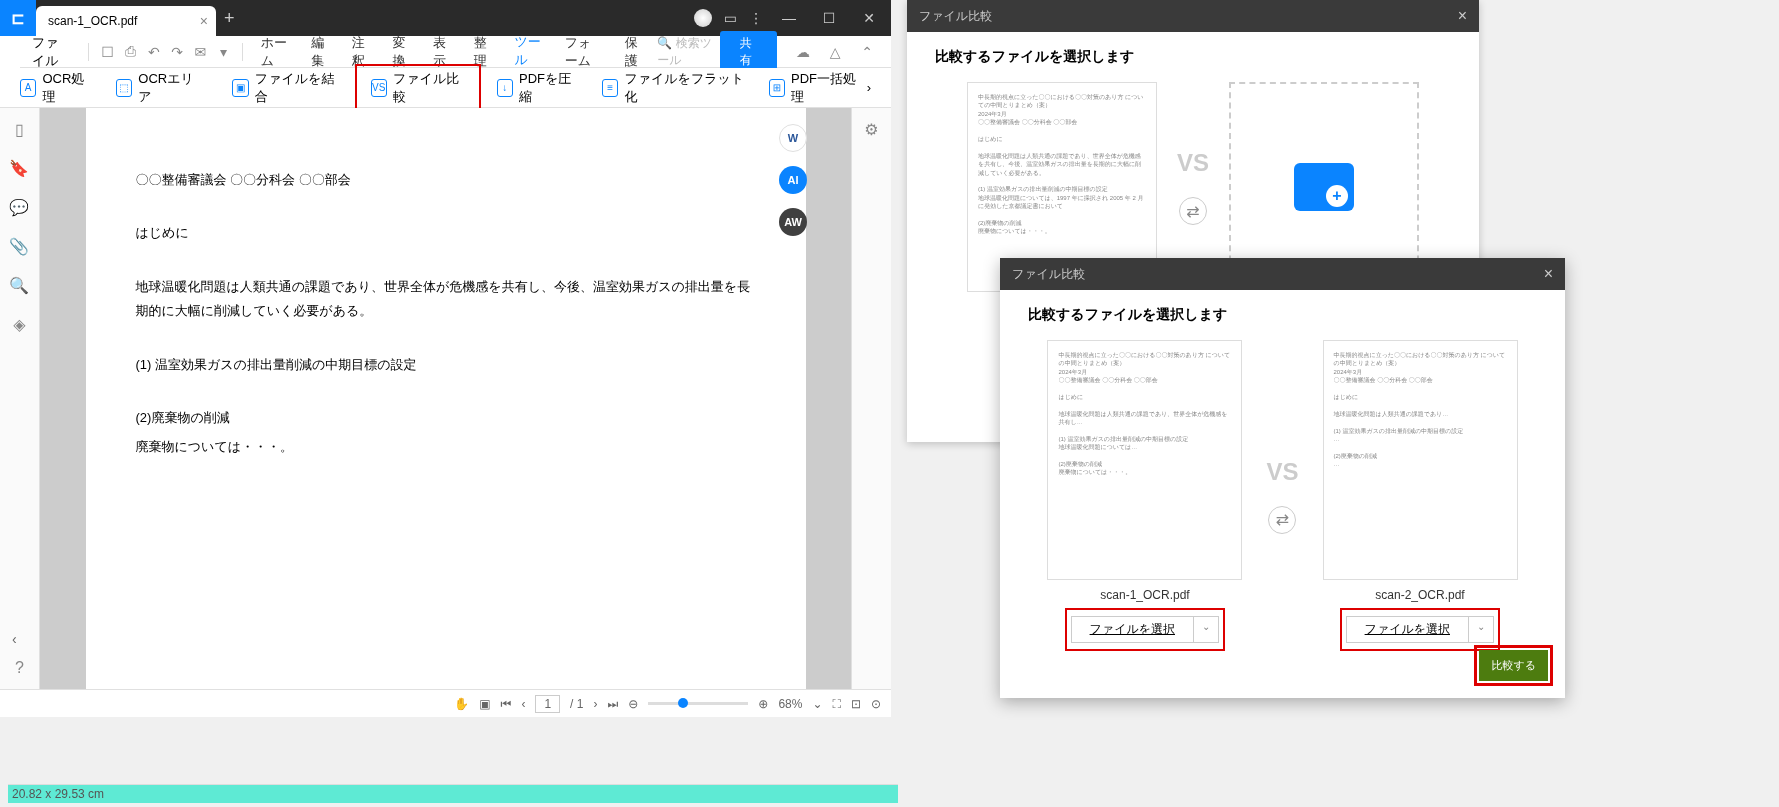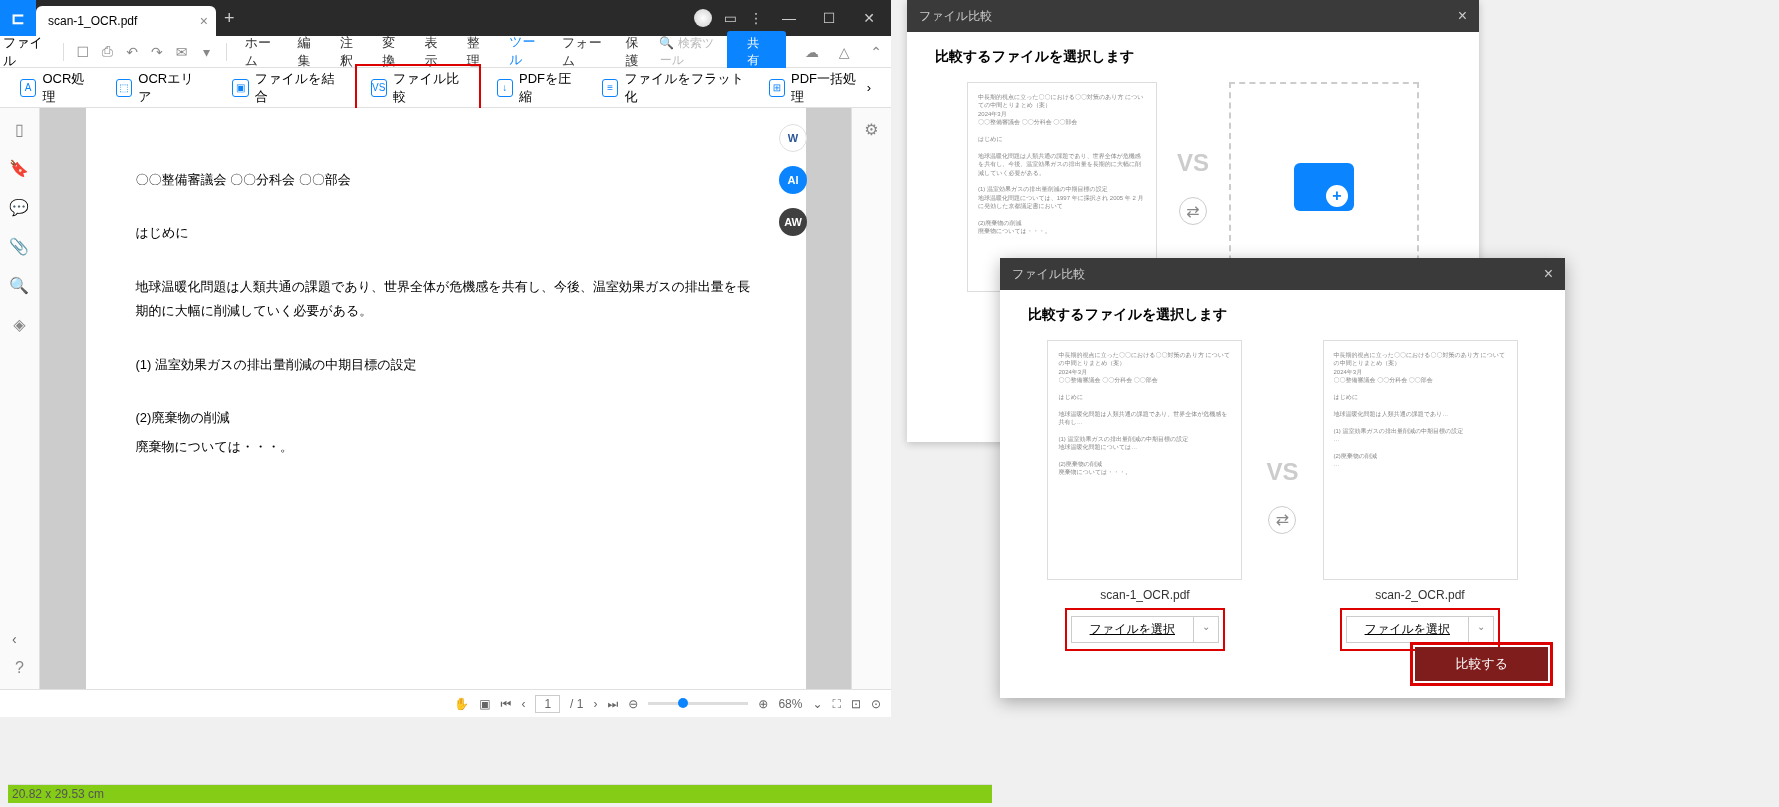--- a/index.html
+++ b/index.html
@@ -13,21 +13,21 @@
 .app-icon { width: 36px; height: 36px; background: #0a84ff; display: flex; align-items: center; justify-content: center; color: #fff; font-weight: bold; font-size: 16px; }
 .tab { background: #fff; height: 30px; margin-top: 6px; padding: 0 30px 0 12px; display: flex; align-items: center; font-size: 12px; border-radius: 6px 6px 0 0; position: relative; min-width: 180px; }
 .tab-close { position: absolute; right: 8px; color: #888; font-size: 14px; cursor: pointer; }
 .tab-add { color: #ccc; margin-left: 8px; font-size: 18px; }
 .titlebar-right { margin-left: auto; display: flex; align-items: center; gap: 12px; padding-right: 8px; }
 .titlebar-right .avatar { width: 18px; height: 18px; border-radius: 50%; background: radial-gradient(circle,#fff,#ccc); }
 .titlebar-right span { color: #ccc; font-size: 14px; }
 .win-btn { width: 28px; height: 28px; display: flex; align-items: center; justify-content: center; color: #ccc; font-size: 14px; }
 
 
-.menubar { height: 32px; background: #fff; border-bottom: 1px solid #e0e0e0; display: flex; align-items: center; padding: 0 3px; gap: 6px; }
+.menubar { height: 32px; background: #fff; border-bottom: 1px solid #e0e0e0; display: flex; align-items: center; padding: 0 12px; gap: 6px; margin-left: 20px; }
 .menubar .file-label { font-size: 13px; margin-right: 8px; }
 .menubar .icon-btn { width: 24px; height: 24px; display: flex; align-items: center; justify-content: center; color: #888; font-size: 14px; }
 .menubar .sep { width: 1px; height: 18px; background: #ddd; margin: 0 4px; }
 .menubar .menu-item { font-size: 13px; padding: 4px 8px; color: #333; }
 .menubar .menu-item.active { color: #0a84ff; border-bottom: 2px solid #0a84ff; }
 .menubar .search { color: #bbb; font-size: 12px; }
 .share-btn { background: #0a84ff; color: #fff; padding: 4px 20px; font-size: 12px; border-radius: 3px; margin-left: auto; }
 .menubar-icons-right { display: flex; gap: 8px; margin-left: 8px; }
 
 
@@ -53,21 +53,21 @@
 .right-sidebar span { color: #888; font-size: 16px; }
 
 
 .statusbar { height: 28px; background: #fff; border-top: 1px solid #e0e0e0; display: flex; align-items: center; padding: 0 10px; font-size: 12px; color: #666; gap: 10px; }
 .statusbar .spacer { flex: 1; }
 .zoom-slider { width: 100px; height: 3px; background: #ddd; position: relative; }
 .zoom-slider::after { content: ""; position: absolute; left: 30%; top: -4px; width: 10px; height: 10px; border-radius: 50%; background: #0a84ff; }
 
 
 .left-arrow { position: absolute; left: 12px; bottom: 70px; color: #666; font-size: 14px; }
-.dim-label { position: absolute; left: 8px; bottom: 4px; font-size: 12px; color: #555; background:#84cc16; padding:2px 4px; width:984px; border-top:1px solid #ddd;}
+.dim-label { position: absolute; left: 8px; bottom: 4px; font-size: 12px; color: #555; background:#5eead4; padding:2px 4px; width:890px; border-top:1px solid #ddd;}
 
 
 .dialog1 { position: absolute; left: 907px; top: 0; width: 572px; height: 442px; background: #fff; box-shadow: 0 2px 8px rgba(0,0,0,0.2); display: flex; flex-direction: column; }
 .dlg-title { height: 32px; background: #3a3a3a; color: #ccc; font-size: 12px; display: flex; align-items: center; padding: 0 12px; }
 .dlg-title .x { margin-left: auto; font-size: 16px; }
 .dlg-body { padding: 16px 28px; }
 .dlg-h { font-size: 14px; font-weight: bold; margin-bottom: 16px; }
 .compare-row { display: flex; align-items: center; justify-content: center; gap: 20px; }
 .file-slot { width: 190px; height: 210px; border: 1px solid #ddd; background: #fff; padding: 10px; font-size: 6px; color: #888; line-height:1.4; overflow:hidden; }
 .file-slot.dashed { border: 2px dashed #ccc; display: flex; align-items: center; justify-content: center; }
@@ -80,21 +80,21 @@
 
 .dialog2 { position: absolute; left: 1000px; top: 258px; width: 565px; height: 440px; background: #fff; box-shadow: 0 4px 16px rgba(0,0,0,0.3); display: flex; flex-direction: column; }
 .dialog2 .compare-row { gap: 24px; }
 .dialog2 .file-slot { width: 195px; height: 240px; }
 .file-name-row { text-align: center; font-size: 12px; margin-top: 8px; color: #333; }
 .select-btn-wrap { display: flex; justify-content: center; margin-top: 6px; }
 .select-btn { border: 2px solid #d00; padding: 6px 4px; display: flex; }
 .select-btn-inner { border: 1px solid #ccc; padding: 4px 18px; font-size: 12px; text-decoration: underline; }
 .select-btn-dd { border: 1px solid #ccc; border-left: none; padding: 4px 8px; font-size: 10px; color: #888; }
 .compare-action { position: absolute; right: 12px; bottom: 12px; border: 3px solid #d00; padding: 2px; }
-.compare-action-inner { background: #7f1d1d; color: #fff; padding: 8px 40px; font-size: 13px; }
+.compare-action-inner { background: #4d7c0f; color: #fff; padding: 8px 12px; font-size: 11px; }
 </style>
 </head>
 <body>
 
 <div class="main-app">
 
   <div class="titlebar">
     <div class="app-icon">⊏</div>
     <div class="tab">
       <span>scan-1_OCR.pdf</span>

